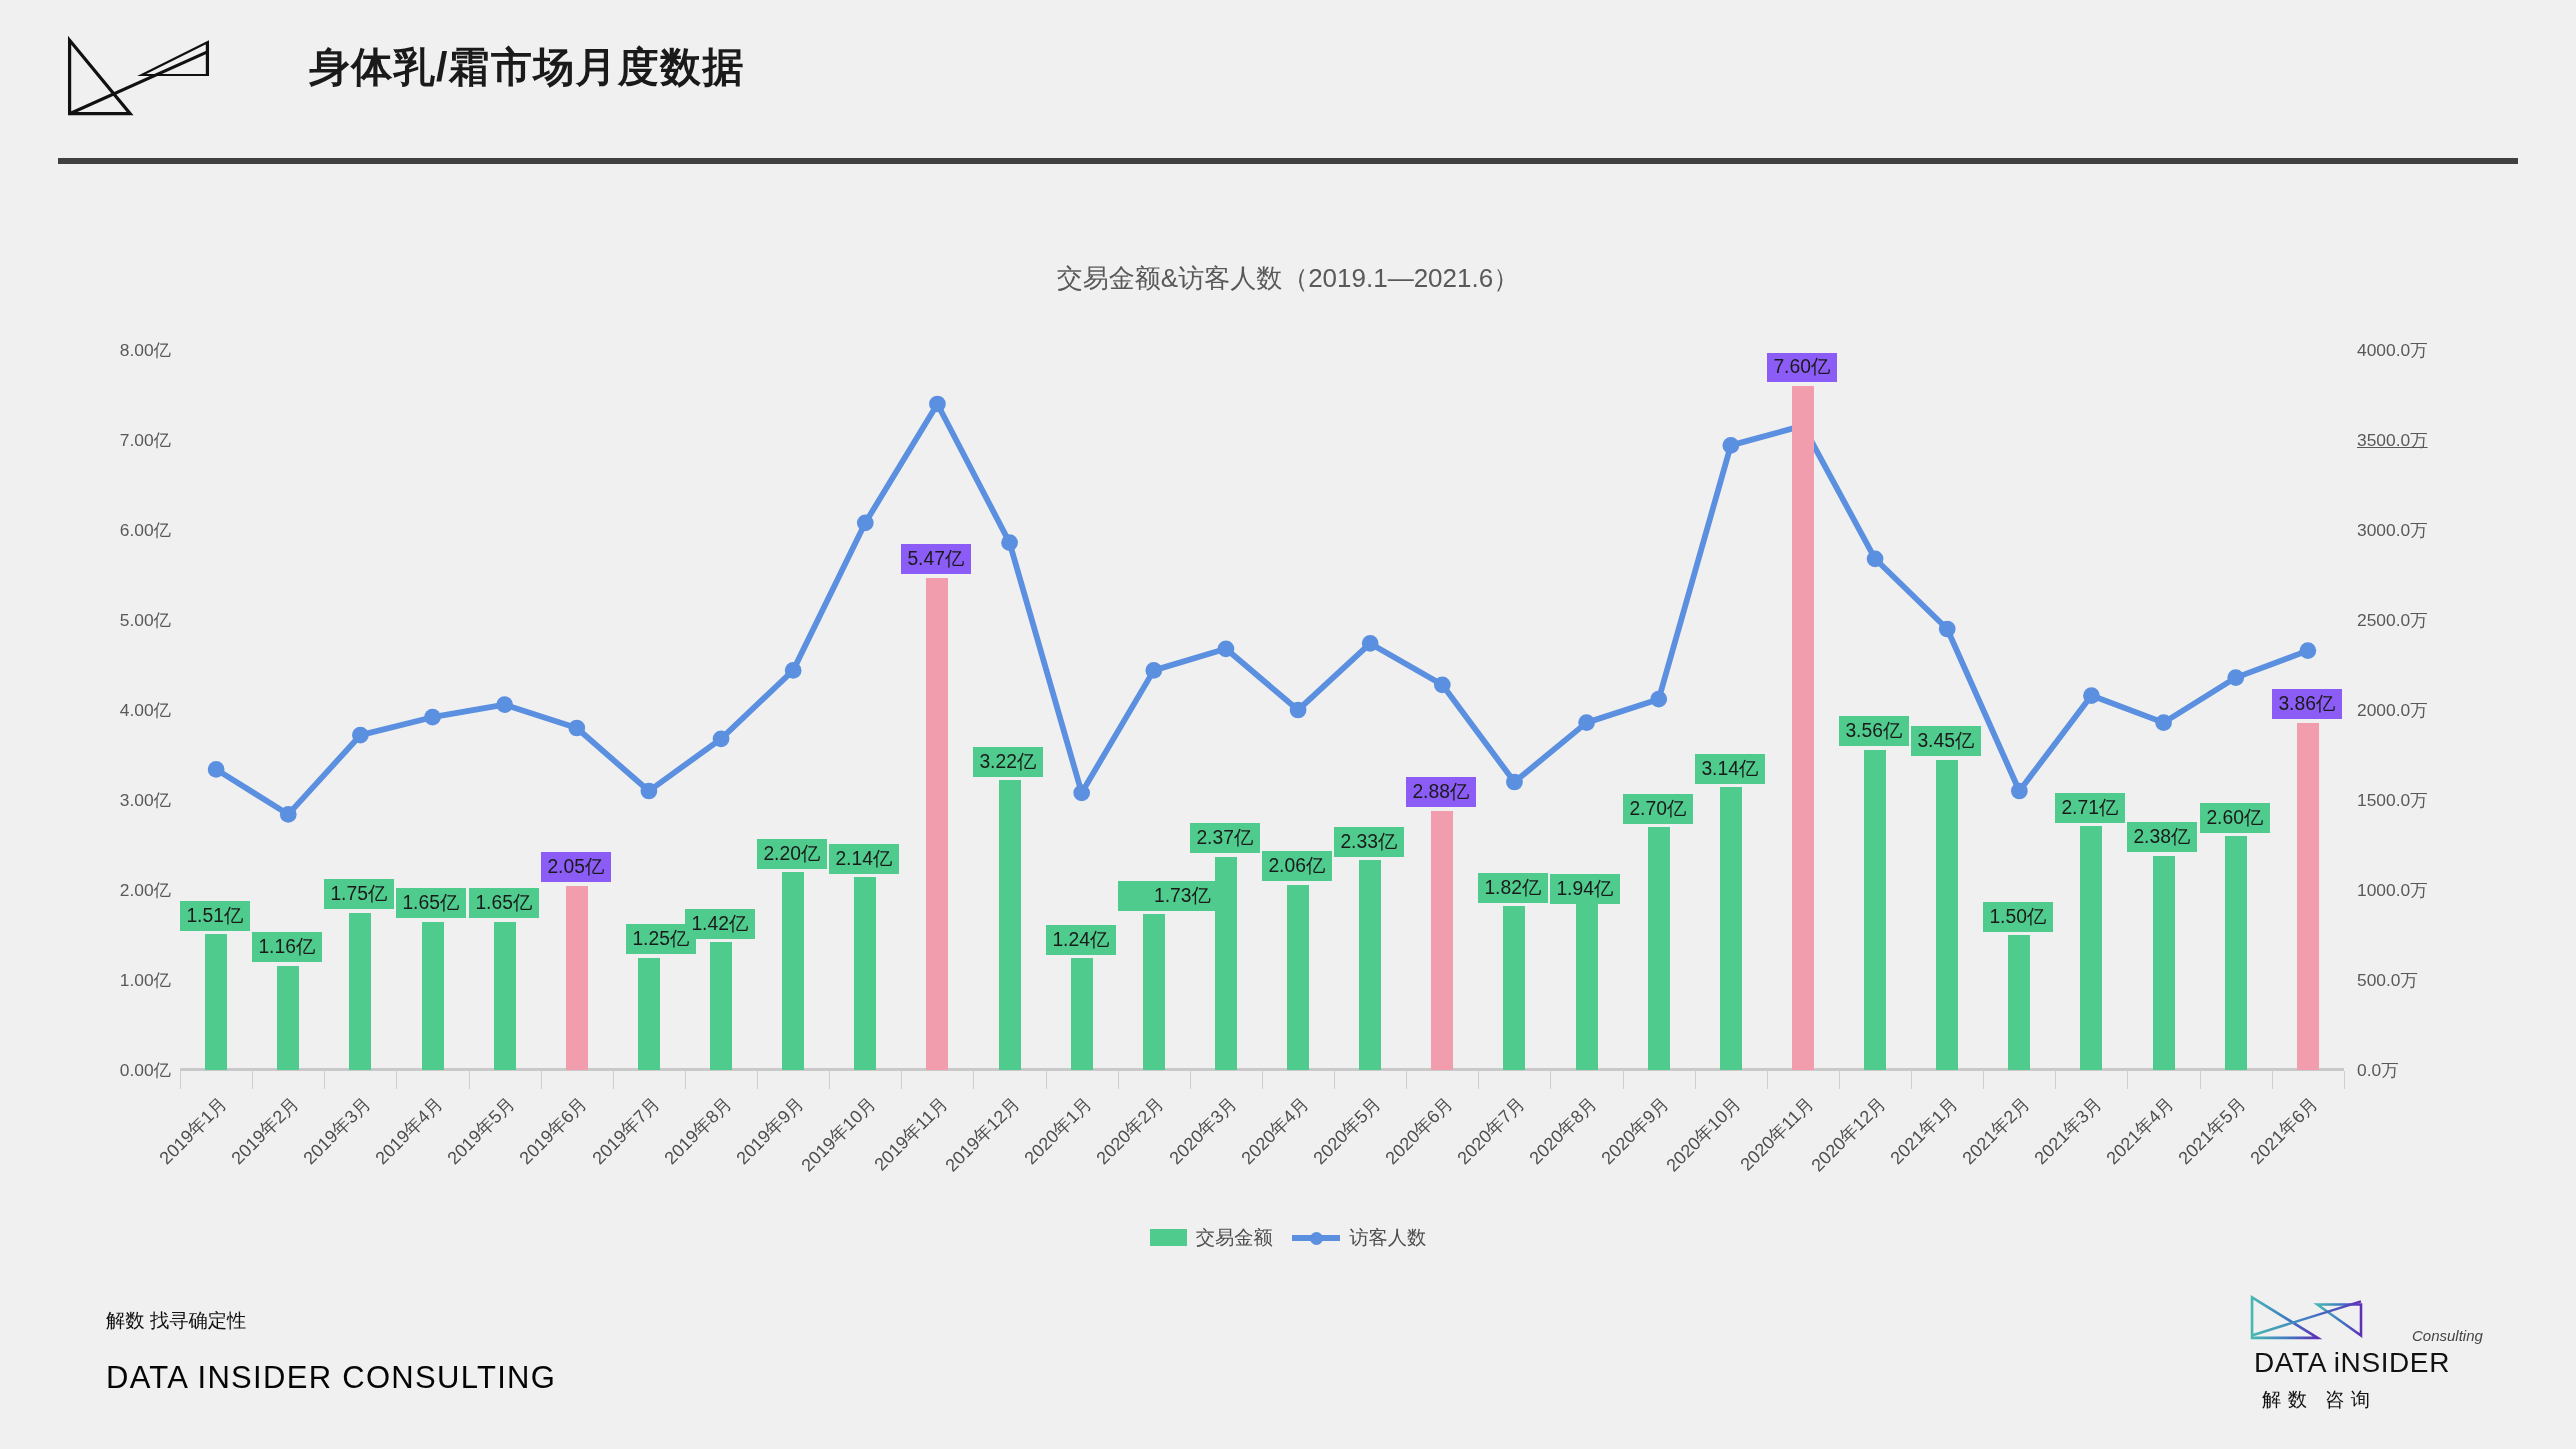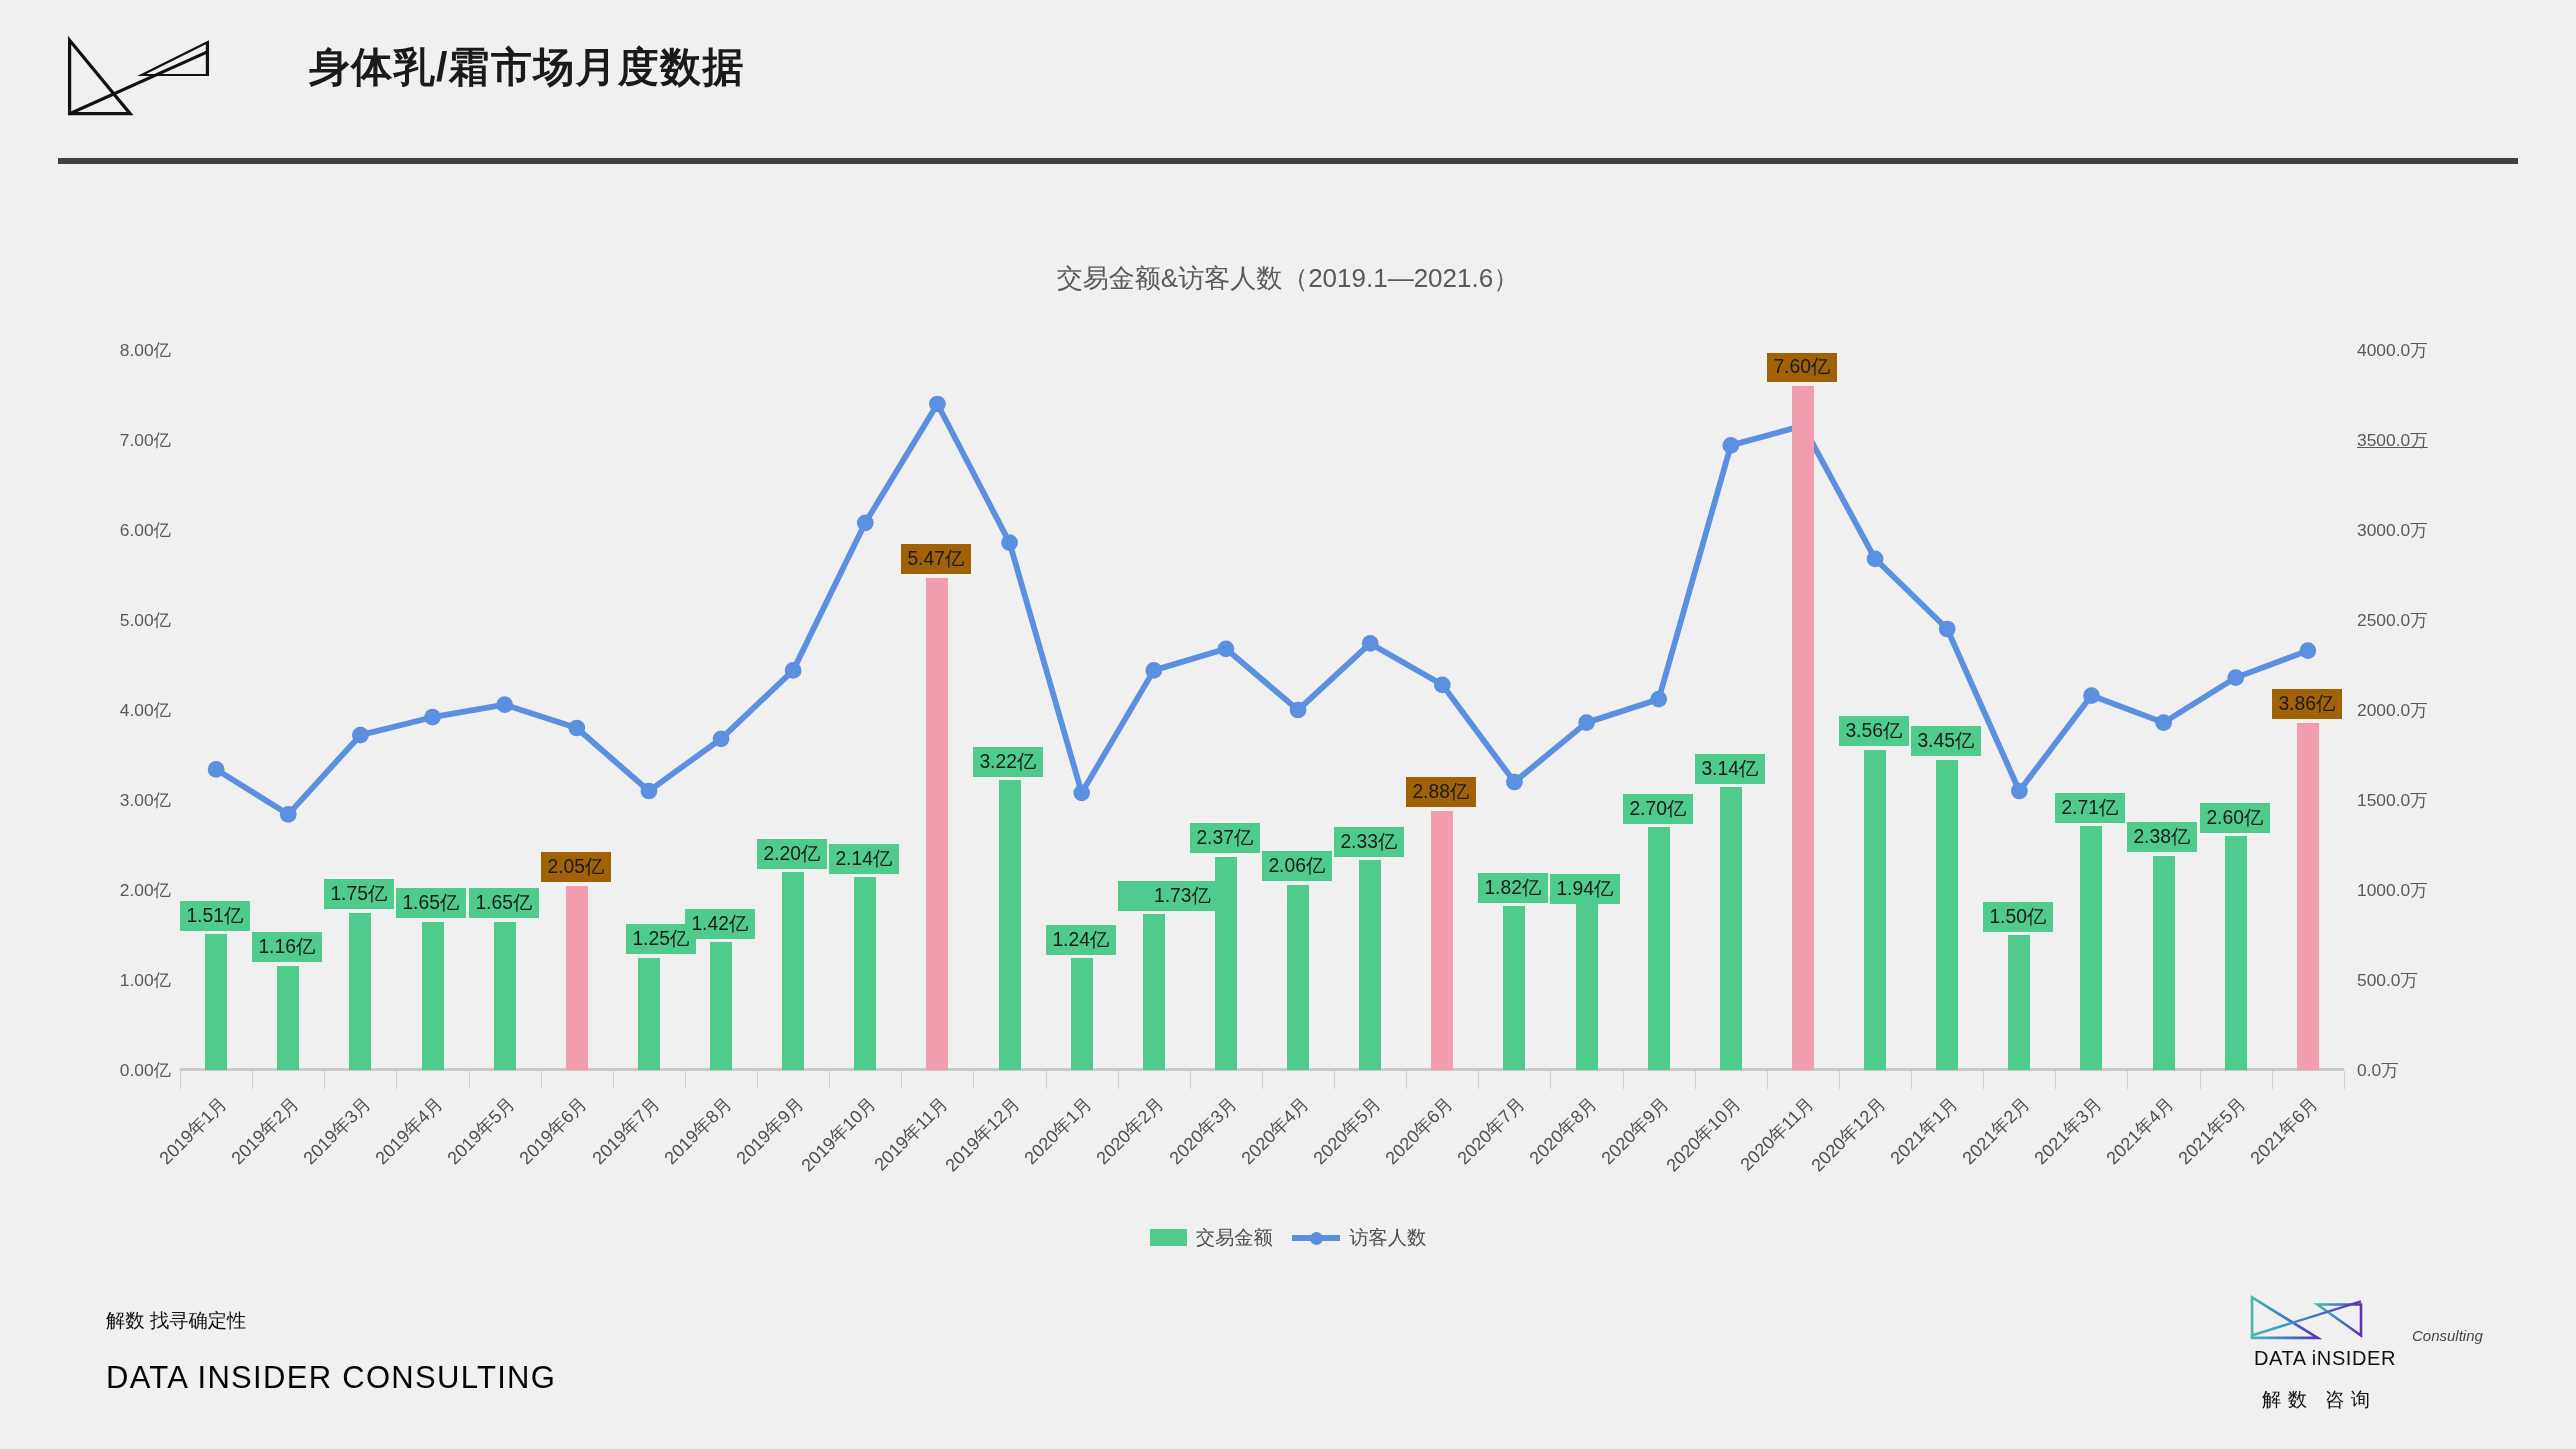--- a/index.html
+++ b/index.html
@@ -43,21 +43,21 @@
   .bar{position:absolute;bottom:0;width:22px;border-radius:0;}
   .bar.green{background:#4ecb8d;}
   .bar.pink{background:#f29dad;}
 
   
   .vlab{
     position:absolute;font-size:19.3px;color:#1a1a1a;
     padding:4.5px 6.4px 5.8px 6.4px;white-space:nowrap;line-height:1;
   }
   .vlab.green{background:#4ecb8d;}
-  .vlab.pink{background:#a16207;}
+  .vlab.pink{background:#8b5cf6;}
 
   
   #line-svg{position:absolute;left:0;top:0;width:2164px;height:720px;overflow:visible;}
 
   
   #legend{
     position:absolute;left:0;top:1224px;width:2576px;
     display:flex;justify-content:center;align-items:center;gap:19.3px;
     font-size:19.3px;color:#4d4d4d;
   }
@@ -77,21 +77,21 @@
   .xlab{
     position:absolute;top:0;font-size:18px;color:#4d4d4d;white-space:nowrap;
     transform-origin:right top;transform:rotate(-45deg);text-align:right;
   }
 
   
   #footer-tag{position:absolute;left:106px;top:1307px;font-size:19.3px;color:#111;white-space:nowrap;}
   #footer-name{position:absolute;left:106px;top:1360px;font-size:31px;color:#050505;letter-spacing:1.3px;white-space:nowrap;}
   #footer-logo{position:absolute;left:2235px;top:1285px;width:270px;height:142px;}
   #footer-logo-consulting{position:absolute;left:2412px;top:1327px;font-size:15px;color:#444;font-style:italic;}
-  #footer-logo-main{position:absolute;left:2254px;top:1347px;font-size:20px;color:#111;letter-spacing:0.6px;white-space:nowrap;}
+  #footer-logo-main{position:absolute;left:2254px;top:1347px;font-size:28px;color:#111;letter-spacing:0.6px;white-space:nowrap;}
   #footer-logo-cn{position:absolute;left:2262px;top:1386px;font-size:19.3px;color:#111;letter-spacing:6.4px;white-space:nowrap;}
 </style>
 </head>
 <body>
 
 <div id="header">
   <svg id="brand-mark" viewBox="0 0 250 130">
     <path d="M18 8 L112 122 L18 122 Z" fill="none" stroke="#111" stroke-width="5"></path>
     <path d="M232 40 L130 122 L232 122 Z" fill="none" stroke="#111" stroke-width="5" transform="translate(0,-36) scale(1,0.62) translate(0,36)"></path>
     <path d="M18 122 L232 26" fill="none" stroke="#111" stroke-width="5"></path>

